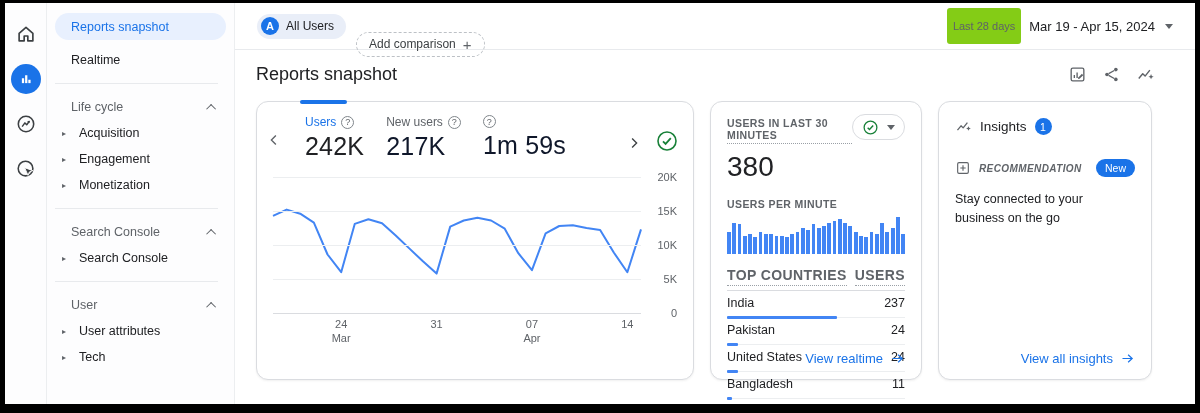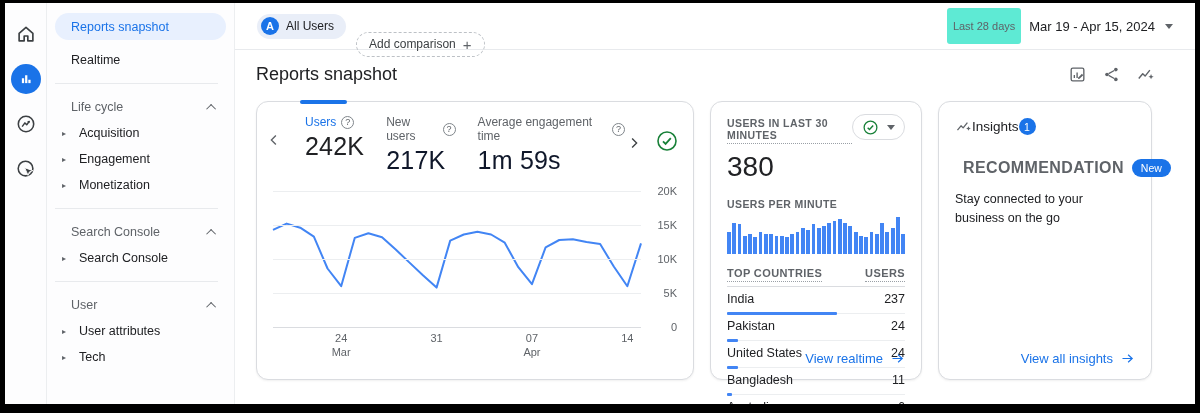--- a/index.html
+++ b/index.html
@@ -26,21 +26,21 @@
 
   
   .main { flex:1; display:flex; flex-direction:column; background:#fff; min-width:0; }
   .topbar { height:47px; border-bottom:1px solid #e8eaed; display:flex; align-items:center; padding:0 22px; flex-shrink:0; }
   .chip { height:25px; border-radius:13px; display:flex; align-items:center; font-size:12px; color:#202124; cursor:pointer; }
   .chip-all-users { background:#e9eef8; padding:0 12px 0 4px; gap:7px; }
   .avatar-a { width:18px; height:18px; border-radius:50%; background:#1a73e8; color:#fff; font-size:11px; font-weight:bold; display:flex; align-items:center; justify-content:center; }
   .chip-add { border:1px dashed #bdc1c6; padding:0 12px; gap:7px; margin-left:10px; color:#3c4043;margin-top:36px; }
   .plus { font-size:15px; color:#5f6368; line-height:1; }
   .topbar-right { margin-left:auto; display:flex; align-items:center; gap:8px; cursor:pointer; }
-  .date-badge { background:#5eead4; color:#5f6368; font-size:11px; padding:12px 6px; border-radius:3px; }
+  .date-badge { background:#84cc16; color:#5f6368; font-size:11px; padding:12px 6px; border-radius:3px; }
   .date-text { font-size:13px; color:#202124; }
   .caret-down { width:0; height:0; border-left:4px solid transparent; border-right:4px solid transparent; border-top:5px solid #5f6368; margin-left:2px; }
 
   .content { flex:1; padding:14px 22px 0 21px; overflow:hidden; }
   .content-head { display:flex; align-items:center; margin-bottom:16px; }
   .page-title { font-size:18px; color:#202124; }
   .head-icons { margin-left:auto; display:flex; gap:15px; margin-right:18px; }
   .head-icons .hicon { cursor:pointer; display:flex; }
 
   .cards { display:flex; gap:16px; align-items:stretch; height:279px; }
@@ -73,33 +73,33 @@
   .card-realtime { width:212px; padding:15px 16px 14px; }
   .rt-head { display:flex; align-items:flex-start; }
   .dotted { border-bottom:1px dotted #9aa0a6; padding-bottom:2px; }
   .rt-label { font-size:10.5px; letter-spacing:.4px; color:#5f6368; font-weight:bold; }
   .rt-pill { margin-left:auto; border:1px solid #dadce0; border-radius:14px; height:26px; padding:0 9px; display:flex; align-items:center; gap:6px; cursor:pointer; margin-top:-3px; }
   .rt-big { font-size:28px; color:#202124; margin-top:7px; }
   .rt-sub { font-size:10.5px; letter-spacing:.4px; color:#5f6368; font-weight:bold; margin-top:15px; }
   .bars { display:flex; align-items:flex-end; gap:1.5px; height:37px; margin-top:7px; }
   .bar { flex:1; background:#4285f4; }
   .tc-head { display:flex; justify-content:space-between; margin-top:13px; padding-bottom:4px; border-bottom:1px solid #dadce0; }
-  .tc-col { font-size:11px; letter-spacing:.4px; color:#5f6368; font-weight:bold; }
+  .tc-col { font-size:14px; letter-spacing:.4px; color:#5f6368; font-weight:bold; }
   .crow { position:relative; padding:5px 0 7px; border-bottom:1px solid #eceef0; display:flex; justify-content:space-between; font-size:12.5px; color:#202124; }
   .crow.last { border-bottom:none; }
   .ctrack { position:absolute; left:0; bottom:-2px; height:3px; background:#4285f4; border-radius:1px; }
   .card-link { position:absolute; right:16px; bottom:13px; font-size:13px; color:#1a73e8; display:flex; align-items:center; gap:7px; cursor:pointer; font-weight:500; }
 
   
   .card-insights { width:214px; padding:16px; }
-  .ins-head { display:flex; align-items:center; }
+  .ins-head { display:flex; align-items:center; gap:8px; }
   .ins-title { font-size:13.5px; color:#202124; }
   .ins-badge { width:17px; height:17px; border-radius:50%; background:#1a73e8; color:#fff; font-size:10.5px; display:flex; align-items:center; justify-content:center; }
   .rec-row { display:flex; align-items:center; gap:8px; margin-top:24px; }
-  .rec-label { font-size:16px; letter-spacing:.4px; color:#5f6368; font-weight:bold; }
+  .rec-label { font-size:10px; letter-spacing:.4px; color:#5f6368; font-weight:bold;font-style:italic; }
   .new-pill { margin-left:auto; background:#1a73e8; color:#fff; font-size:10.5px; padding:3px 9px; border-radius:10px; }
   .ins-body { font-size:12.5px; color:#202124; line-height:1.55; margin-top:13px; }
 </style>
 </head>
 <body>
 
 <div class="screen">
   <div class="app">
 
     <div class="rail">
@@ -245,21 +245,20 @@
               </div>
               <div class="metric">
                 <div class="metric-label">
                     <span class="metric-label-text">New users</span>
                     <span class="help">?</span>
                   </div>
                 <div class="metric-value">217K</div>
               </div>
               <div class="metric">
                 <div class="metric-label">
-                    <span class="metric-label-text">Average engagement time</span>
                     <span class="help">?</span>
                   </div>
                 <div class="metric-value">1m 59s</div>
               </div>
               <div class="mr-right">
                 <span class="nav-chev" style="margin-top:0">
                   <svg width="18" height="18" viewBox="0 0 24 24">
                       <path d="M9.5 6 L15.5 12 L9.5 18" fill="none" stroke="#3c4043" stroke-width="1.8"></path>
                     </svg>
                 </span>

